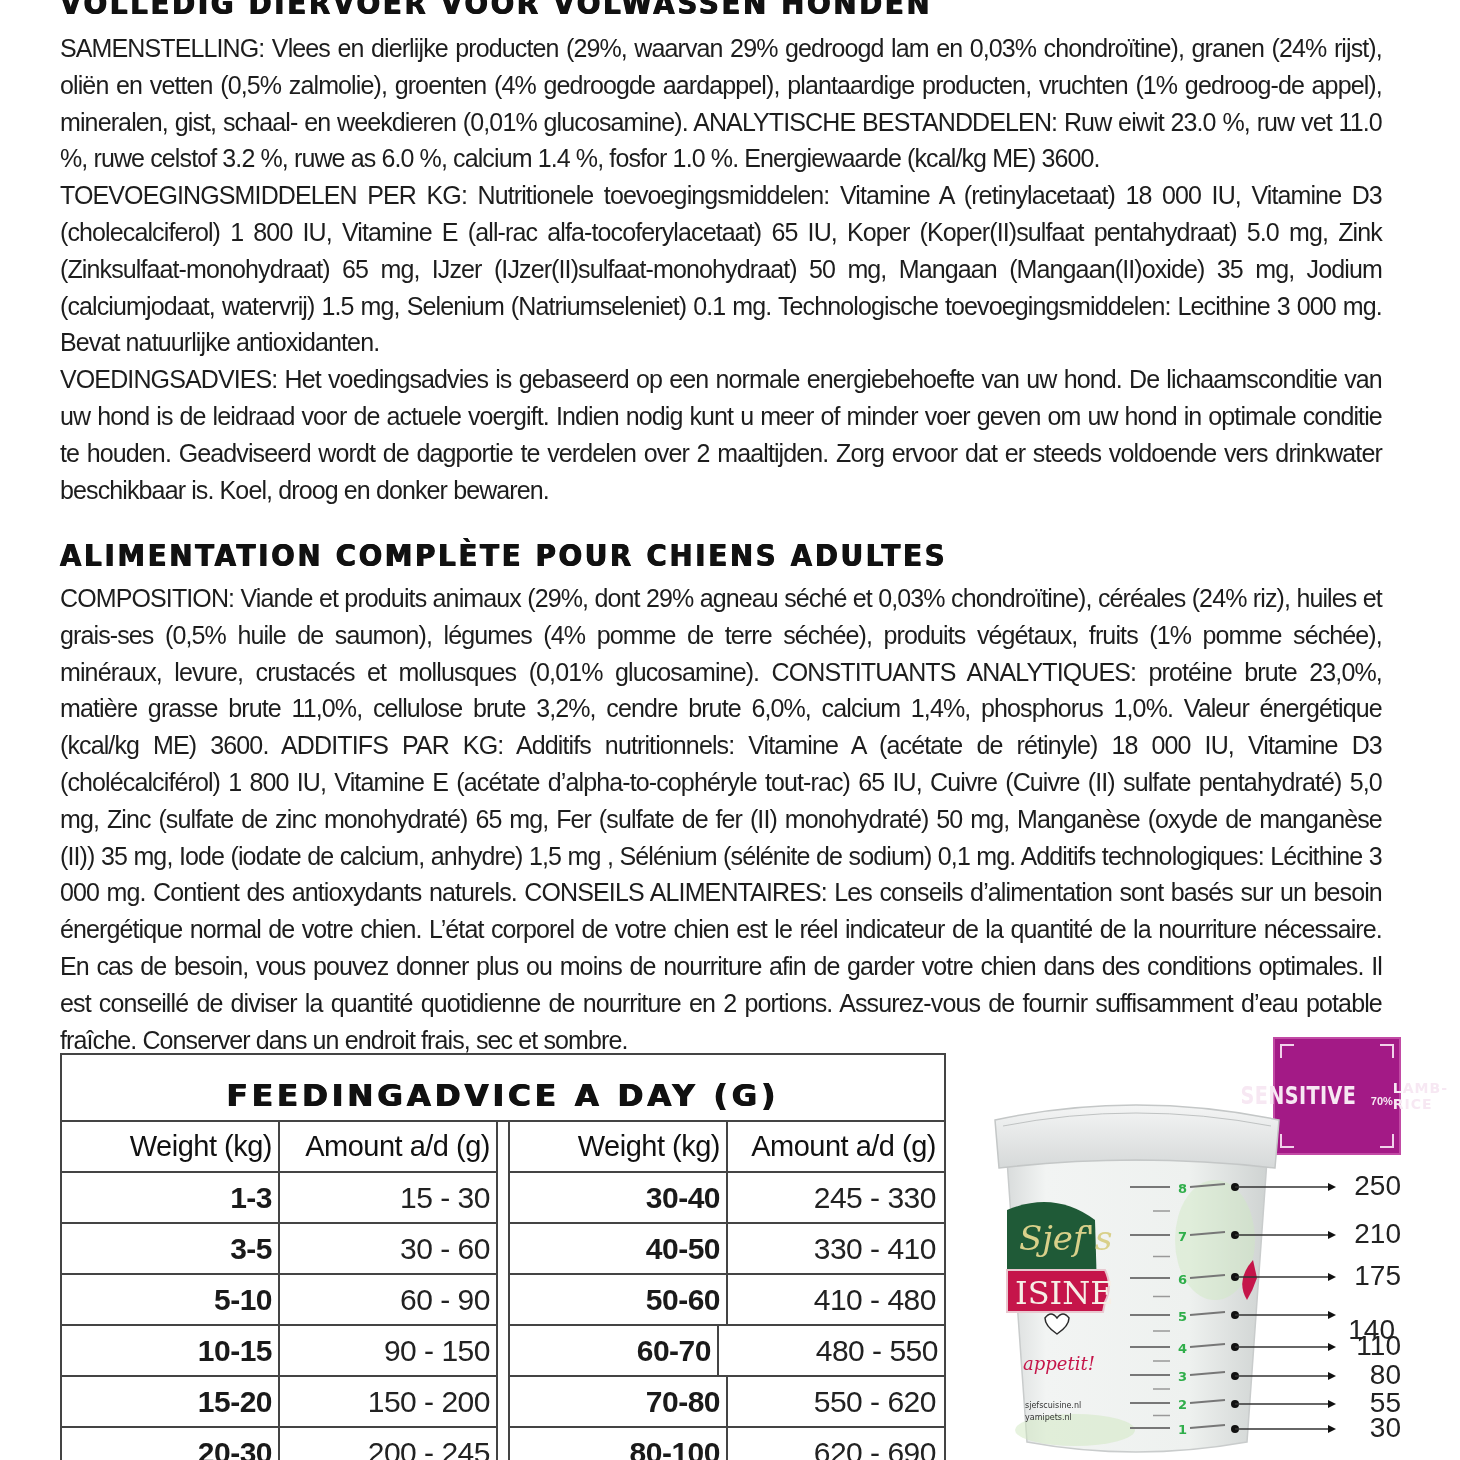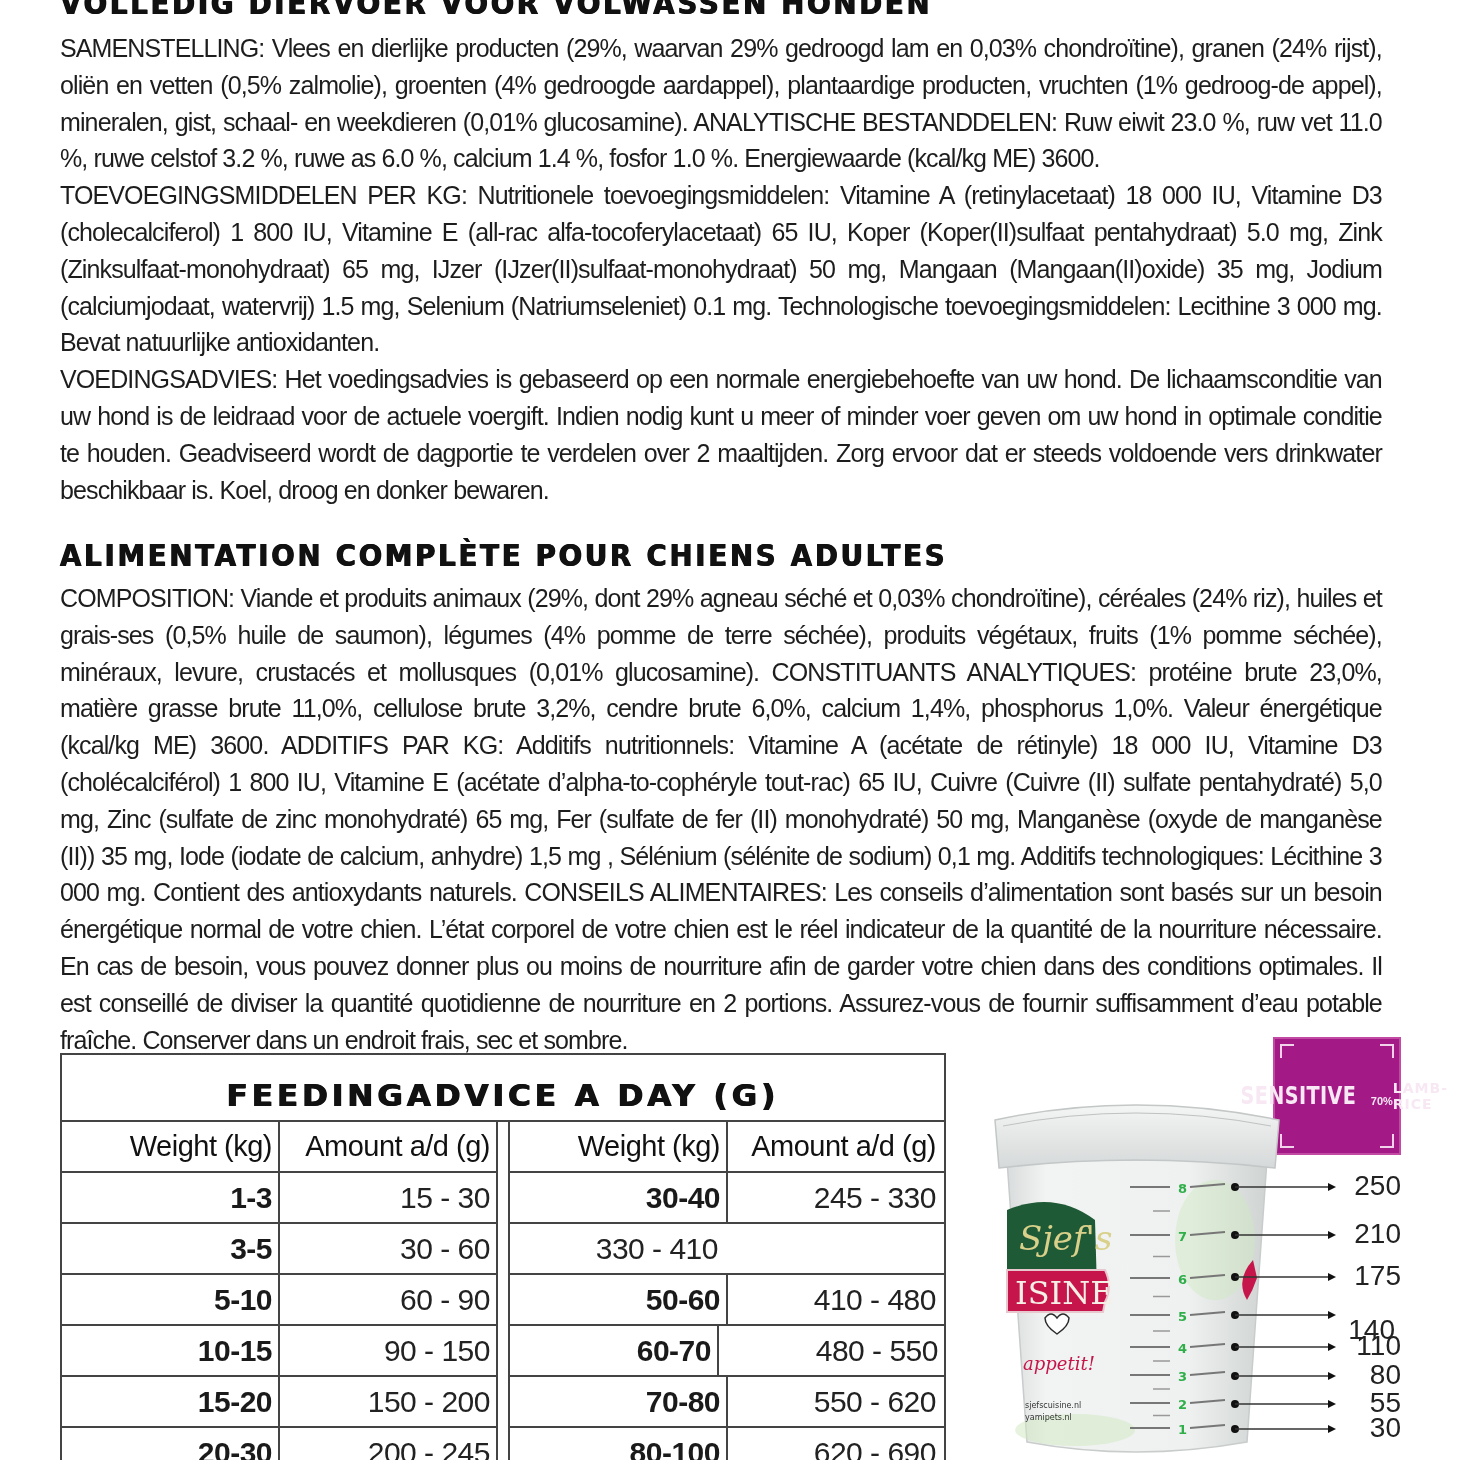--- a/index.html
+++ b/index.html
@@ -133,20 +133,21 @@
       <div class="trow hdr">
         <div class="tcell c-w">Weight (kg)</div>
         <div class="tcell c-a" style="width:214px;">Amount a/d (g)</div>
       </div>
       <div id="right-rows">
           <div class="trow">
             <div class="tcell c-w">30-40</div>
             <div class="tcell c-a" style="width: 214px;">245 - 330</div>
           </div>
           <div class="trow">
+            <div class="tcell c-w">40-50</div>
             <div class="tcell c-a" style="width: 214px;">330 - 410</div>
           </div>
           <div class="trow">
             <div class="tcell c-w">50-60</div>
             <div class="tcell c-a" style="width: 214px;">410 - 480</div>
           </div>
           <div class="trow">
             <div class="tcell c-w">60-70</div>
             <div class="tcell c-a" style="width: 214px; margin-left: 20px;">480 - 550</div>
           </div>

